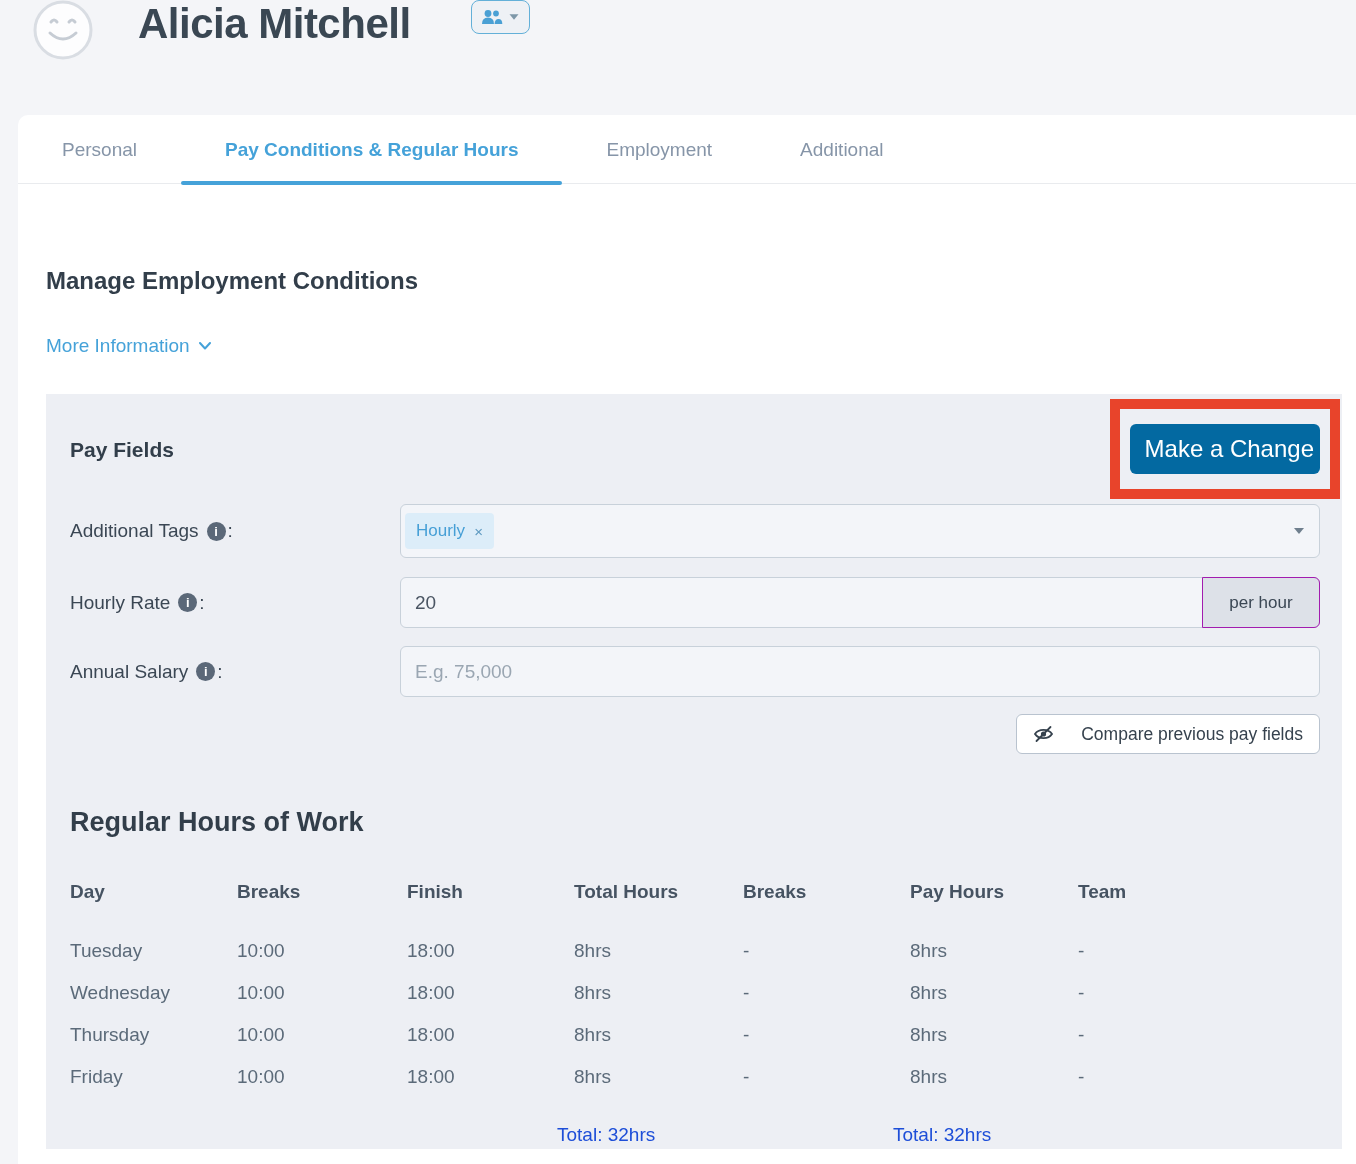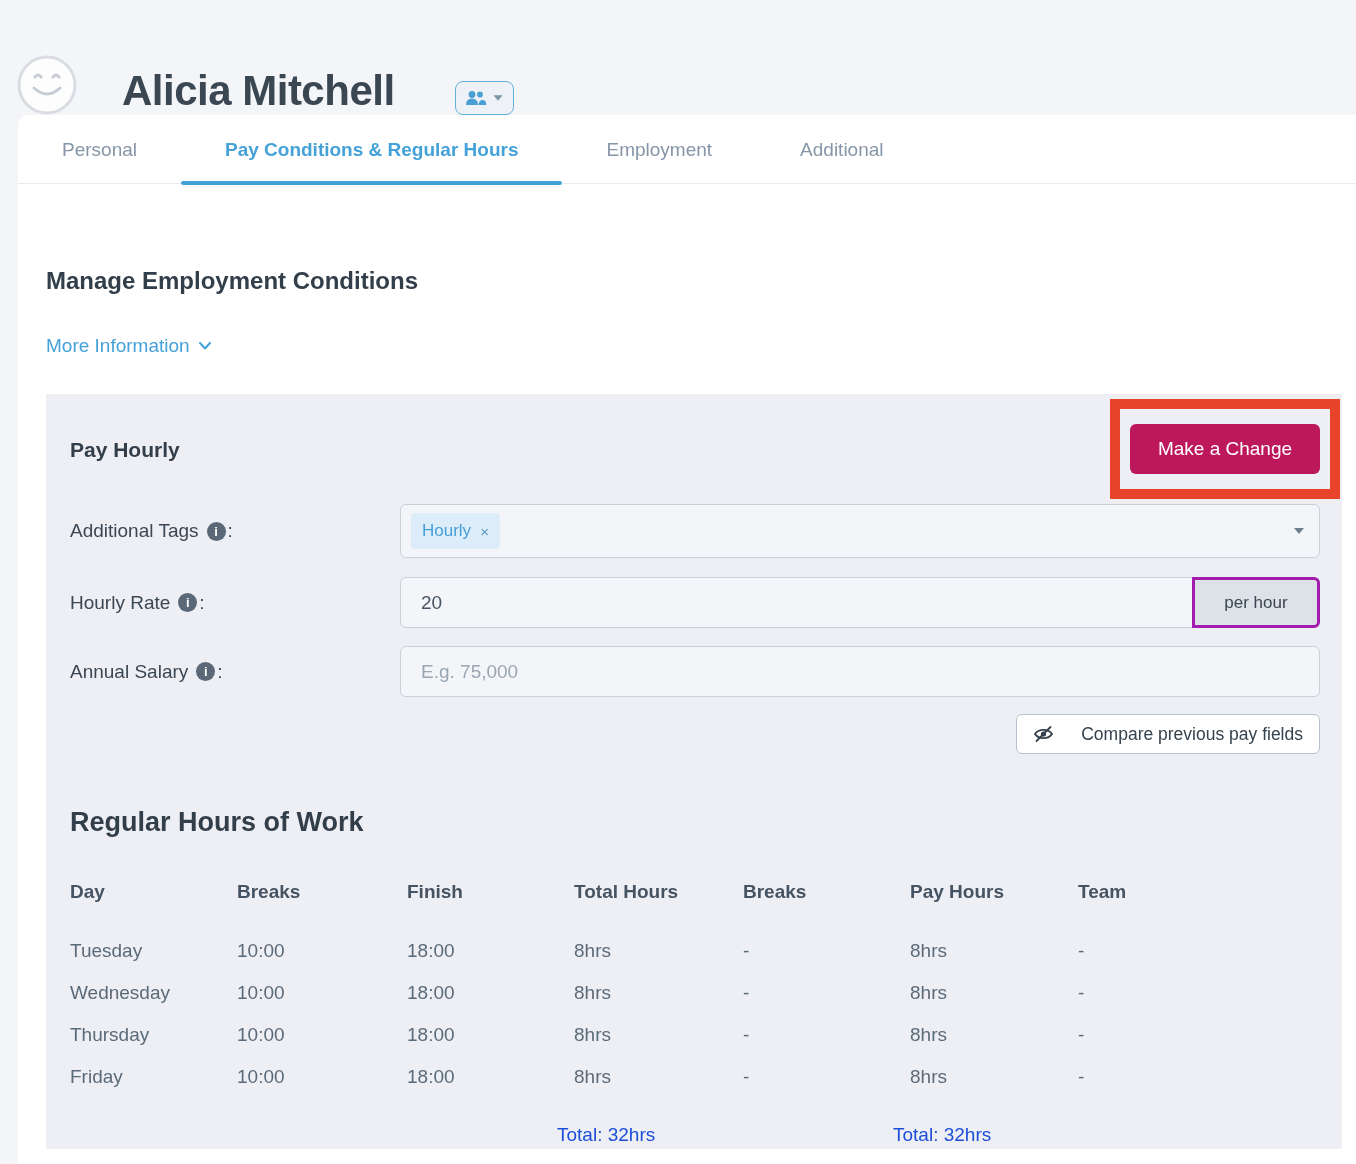--- a/index.html
+++ b/index.html
@@ -6,21 +6,21 @@
   html, body { margin:0; padding:0; }
   body {
     width:1356px; height:1164px;
     background:#f4f5f8;
     font-family:"Liberation Sans", sans-serif;
     color:#3b4754;
     overflow:hidden;
   }
 
   
-  .header { height:115px; display:flex; align-items:flex-end; padding-left:17px; }
+  .header { height:115px; display:flex; align-items:flex-start; padding-left:17px;margin-left:16px; }
   .avatar { width:60px; height:60px; flex:0 0 auto; }
   .page-title { margin-left:45px; font-size:42px; font-weight:700; color:#3a4753; letter-spacing:-0.5px; }
   .team-btn {
     margin-left:60px; width:59px; height:34px;
     border:1.5px solid #63b0d8; border-radius:8px;
     background:#eef1f5; display:flex; align-items:center; justify-content:center; gap:6px;
     cursor:pointer;
   }
   .caret-down { width:0; height:0; border-left:5px solid transparent; border-right:5px solid transparent; border-top:6px solid #6f7f8e; }
   .team-btn .caret-down { border-top-color:#7d97a8; transform:scale(0.9); }
@@ -48,54 +48,54 @@
     position:relative; margin-top:37px; background:#edeff4;
     height:755px; padding:0 22px 0 24px;
   }
   .panel-heading { font-size:21px; font-weight:700; color:#323e4a; padding-top:44px; }
 
   .annotation-box {
     position:absolute; top:5px; right:2px;
     border:10px solid #e8442b; padding:15px 10px; background:transparent;
   }
   .make-change-btn {
-    width:190px; height:50px; background:#be185d; color:#ffffff;
-    border:none; border-radius:6px; font-size:19px; font-family:inherit; cursor:pointer;
+    width:190px; height:50px; background:#0369a1; color:#ffffff;
+    border:none; border-radius:6px; font-size:24px; font-family:inherit; cursor:pointer;text-align:right;
   }
 
   
   .form-row { display:flex; align-items:center; }
   .form-row.tags-row   { margin-top:42px; }
   .form-row.rate-row   { margin-top:19px; }
   .form-row.salary-row { margin-top:18px; }
   .form-label { width:330px; flex:0 0 auto; font-size:19px; color:#3b4754; display:flex; align-items:center; }
   .info-icon {
     display:inline-flex; align-items:center; justify-content:center;
     width:19px; height:19px; margin-left:8px; border-radius:50%;
     background:#5b6878; color:#ffffff; font-size:13px; font-weight:700; font-style:normal;
   }
   .label-colon { margin-left:2px; }
 
   .input-box {
     position:relative; flex:1; height:54px;
     background:#f3f5f9; border:1px solid #c8d1da; border-radius:6px;
-    display:flex; align-items:center; padding:0 10px; font-size:19px; color:#4a5563;
+    display:flex; align-items:center; padding:0 4px; font-size:19px; color:#4a5563;
   }
   .rate-row .input-box, .salary-row .input-box { height:51px; }
   .tag-chip {
     display:inline-flex; align-items:center; gap:9px;
     background:#dcedf9; color:#469fd6; font-size:17px;
     padding:8px 11px; border-radius:4px;
   }
   .tag-remove { font-size:15px; cursor:pointer; color:#5d99c0; }
   .select-caret { position:absolute; right:15px; }
   .rate-value { padding-left:10px; }
   .unit-suffix {
-    position:absolute; top:-1px; right:-1px; bottom:-1px; width:128px;
-    background:#dde1e8; border:3px solid #a21caf; border-radius:0 6px 6px 0;
+    position:absolute; top:-1px; right:-1px; bottom:-1px; width:118px;
+    background:#dde1e8; border:1px solid #a21caf; border-radius:0 6px 6px 0;
     display:flex; align-items:center; justify-content:center; font-size:17px; color:#3b4754;
   }
   .placeholder { color:#9aa6b2; padding-left:10px; }
 
   .compare-row { margin-top:17px; display:flex; justify-content:flex-end; }
   .compare-btn {
     height:40px; padding:0 16px; background:#ffffff;
     border:1px solid #b9c3cf; border-radius:6px;
     display:inline-flex; align-items:center; gap:27px;
     font-size:17.5px; color:#36424e; font-family:inherit; cursor:pointer;
@@ -151,21 +151,21 @@
       </svg>
     </div>
 
     
     <div class="panel">
 
       <div class="annotation-box">
         <button class="make-change-btn">Make a Change</button>
       </div>
 
-      <div class="panel-heading">Pay Hourly</div>
+      <div class="panel-heading">Pay Fields</div>
 
       <div class="form-row tags-row">
         <div class="form-label">
           <span>Additional Tags</span>
           <span class="info-icon">i</span>
           <span class="label-colon">:</span>
         </div>
         <div class="input-box">
           <span class="tag-chip">
             <span>Hourly</span>

